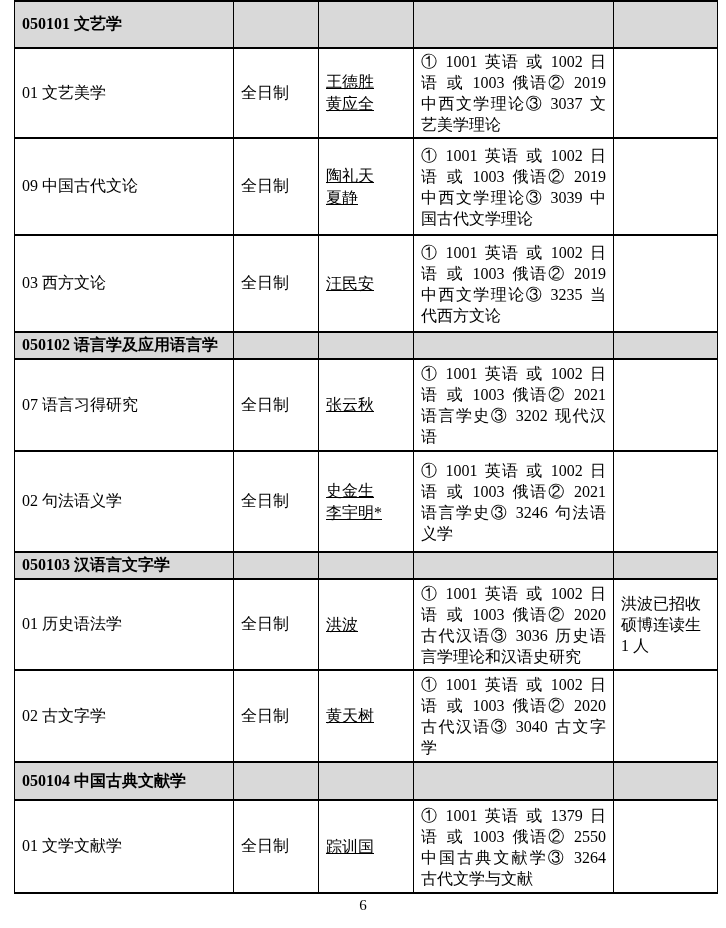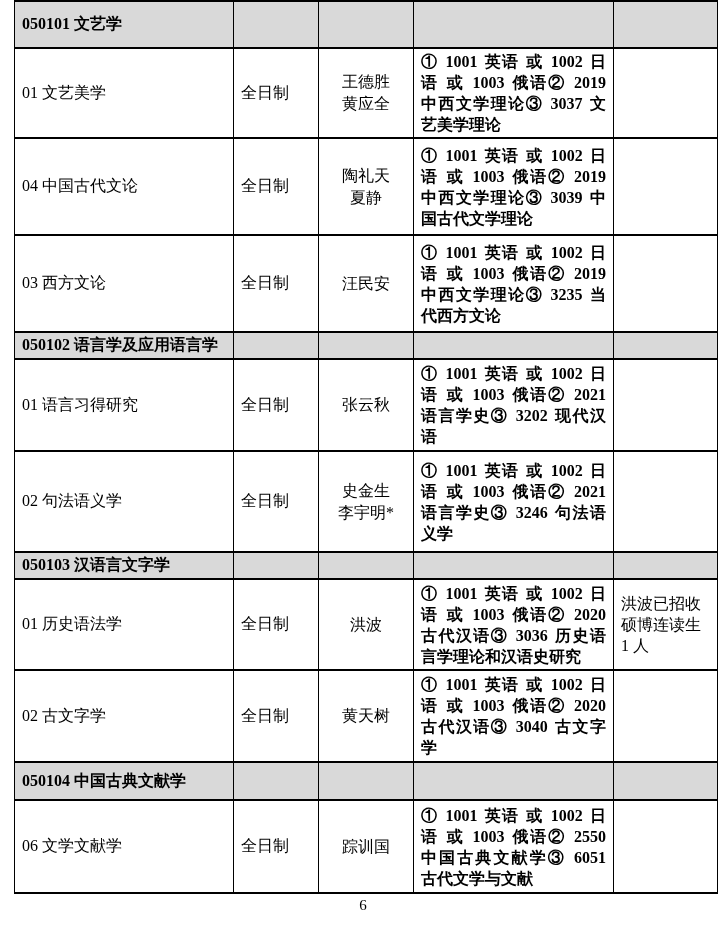--- a/index.html
+++ b/index.html
@@ -31,28 +31,27 @@
   }
   tr.header-row td { background: #a6a6a6; }
   tr.section-row td { background: #d9d9d9; }
   td.c-section {
     font-weight: bold;
     text-align: left;
     white-space: nowrap;
   }
   td.c-dir  { text-align: left; }
   td.c-mode { }
-  td.c-adv  { text-align: center; white-space: pre-line; line-height: 22px; }
+  td.c-adv  { text-align: left; white-space: pre-line; line-height: 22px; text-decoration: underline; }
   td.c-exam {
     text-align: justify;
     text-align-last: left;
     line-height: 21px;
     word-spacing: 2px;
     padding: 2px 8px;
-    font-weight: bold;
   }
   td.c-note { text-align: left; line-height: 21px; }
   .page-number {
     position: absolute;
     top: 897px;
     left: 0;
     width: 726px;
     text-align: center;
     font-size: 15px;
   }
@@ -81,21 +80,21 @@
       </tr>
       <tr class="data-row" style="height:86px">
         <td class="c-dir">01 文艺美学</td>
         <td class="c-mode">全日制</td>
         <td class="c-adv">王德胜
 黄应全</td>
         <td class="c-exam">① 1001 英语 或 1002 日语 或 1003 俄语② 2019 中西文学理论③ 3037 文艺美学理论</td>
         <td class="c-note"></td>
       </tr>
       <tr class="data-row" style="height:97px">
-        <td class="c-dir">04 中国古代文论</td>
+        <td class="c-dir">09 中国古代文论</td>
         <td class="c-mode">全日制</td>
         <td class="c-adv">陶礼天
 夏静</td>
         <td class="c-exam">① 1001 英语 或 1002 日语 或 1003 俄语② 2019 中西文学理论③ 3039 中国古代文学理论</td>
         <td class="c-note"></td>
       </tr>
       <tr class="data-row" style="height:97px">
         <td class="c-dir">03 西方文论</td>
         <td class="c-mode">全日制</td>
         <td class="c-adv">汪民安</td>
@@ -104,21 +103,21 @@
       </tr>
 
       <tr class="section-row" style="height:19px">
         <td class="c-section">050102 语言学及应用语言学</td>
         <td></td>
         <td></td>
         <td></td>
         <td></td>
       </tr>
       <tr class="data-row" style="height:92px">
-        <td class="c-dir">01 语言习得研究</td>
+        <td class="c-dir">07 语言习得研究</td>
         <td class="c-mode">全日制</td>
         <td class="c-adv">张云秋</td>
         <td class="c-exam">① 1001 英语 或 1002 日语 或 1003 俄语② 2021 语言学史③ 3202 现代汉语</td>
         <td class="c-note"></td>
       </tr>
       <tr class="data-row" style="height:101px">
         <td class="c-dir">02 句法语义学</td>
         <td class="c-mode">全日制</td>
         <td class="c-adv">史金生
 李宇明*</td>
@@ -149,24 +148,24 @@
       </tr>
 
       <tr class="section-row" style="height:38px">
         <td class="c-section">050104 中国古典文献学</td>
         <td></td>
         <td></td>
         <td></td>
         <td></td>
       </tr>
       <tr class="data-row" style="height:93px">
-        <td class="c-dir">06 文学文献学</td>
+        <td class="c-dir">01 文学文献学</td>
         <td class="c-mode">全日制</td>
         <td class="c-adv">踪训国</td>
-        <td class="c-exam">① 1001 英语 或 1002 日语 或 1003 俄语② 2550 中国古典文献学③ 6051 古代文学与文献</td>
+        <td class="c-exam">① 1001 英语 或 1379 日语 或 1003 俄语② 2550 中国古典文献学③ 3264 古代文学与文献</td>
         <td class="c-note"></td>
       </tr>
 
     </tbody>
   </table>
 
   <div class="page-number">6</div>
 </div>
 
 </body></html>

